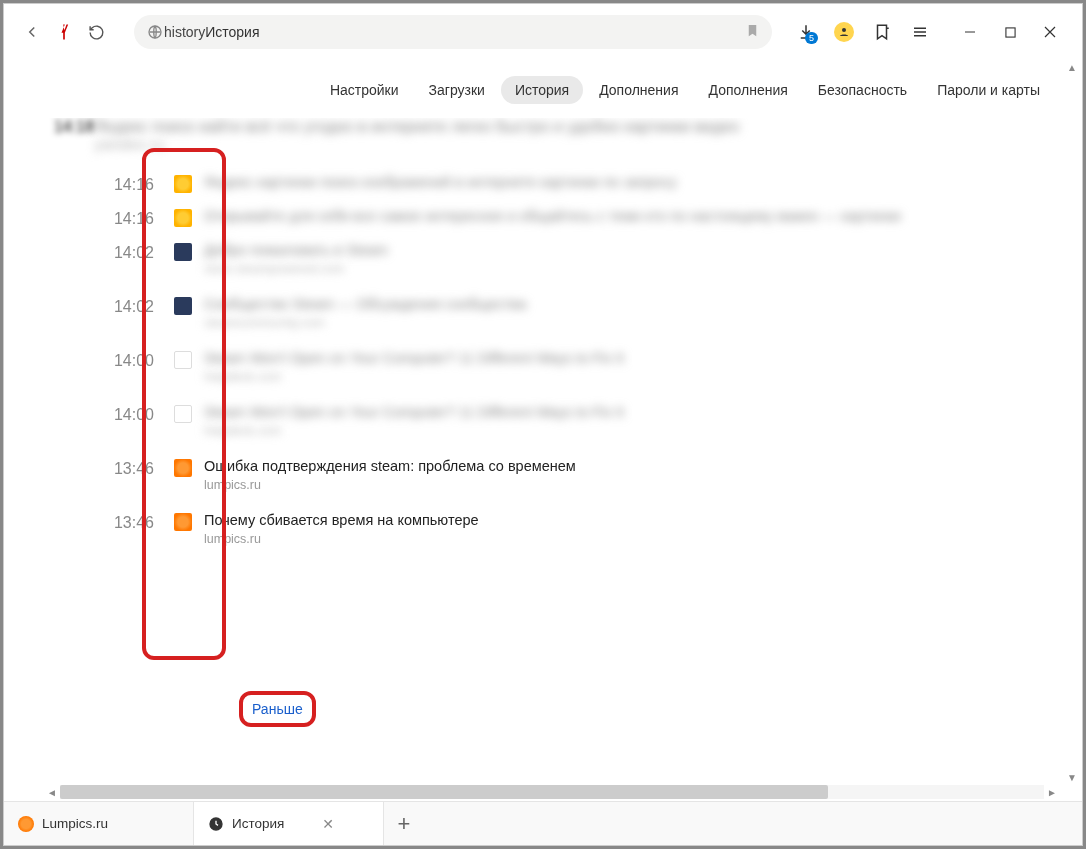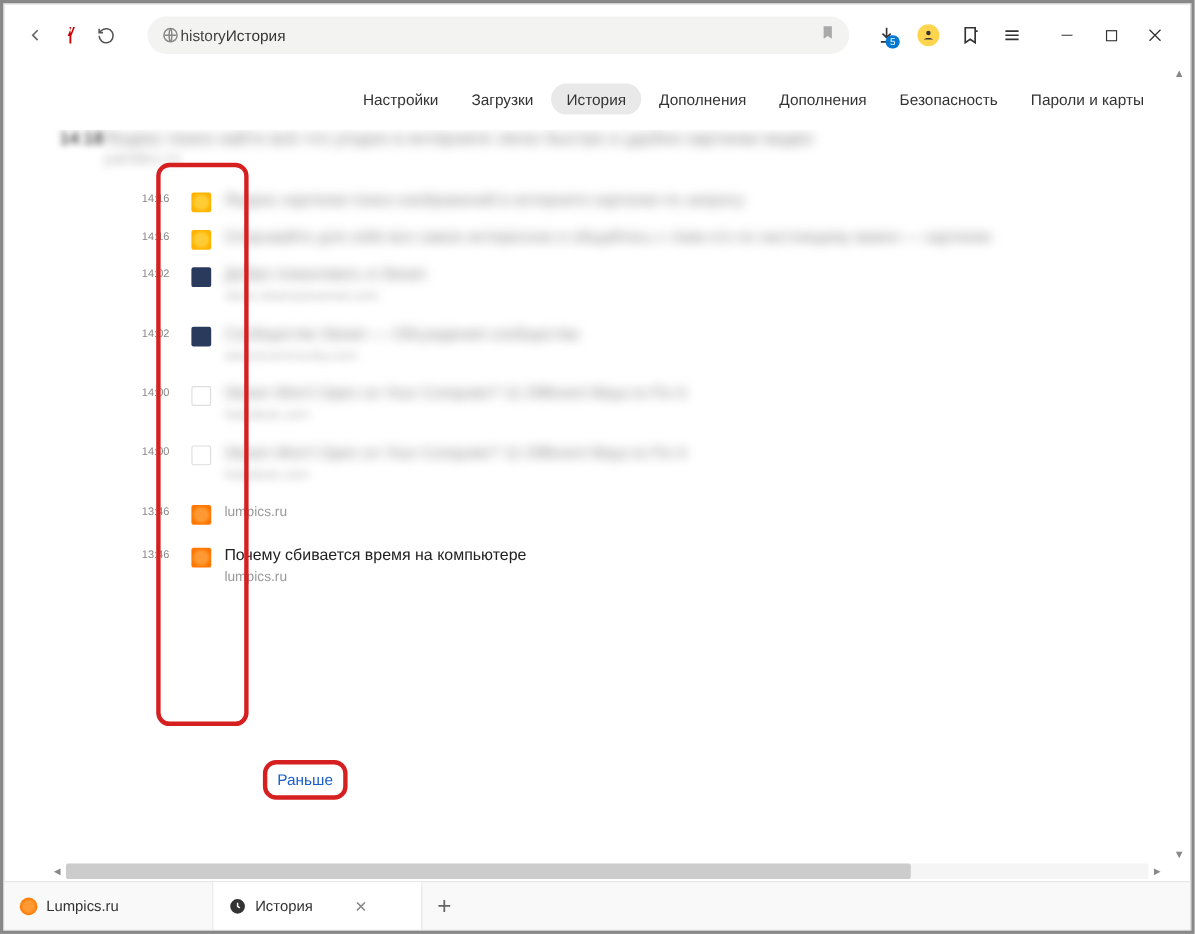--- a/index.html
+++ b/index.html
@@ -19,21 +19,21 @@
 .dl-badge { position: absolute; bottom: 4px; right: 4px; background: #0078d4; color: #fff; font-size: 9px; border-radius: 7px; padding: 0 4px; line-height: 12px; }
 .profile-bubble { width: 20px; height: 20px; border-radius: 50%; background: #ffd54f; display: flex; align-items: center; justify-content: center; }
 .winctrl { display: flex; margin-left: 8px; }
 .winctrl .iconbtn { width: 40px; }
 .tabs-nav { height: 40px; display: flex; align-items: center; justify-content: flex-end; padding-right: 10px; gap: 2px; font-size: 14px; margin-top: 10px; margin-bottom: 8px; margin-right: 18px; }
 .tabs-nav .tab { padding: 6px 14px; color: #333; border-radius: 14px; cursor: pointer; white-space: nowrap; }
 .tabs-nav .tab.active { background: #e9e9e9; }
 .content { position: relative; height: 650px; overflow: hidden; }
 .history-list { padding-left: 0; }
 .hrow { display: flex; align-items: flex-start; padding: 10px 0 10px 50px; }
-.hrow .time { width: 120px; text-align: right; color: #888; font-size: 10px; padding-right: 20px; padding-top: 2px; }
+.hrow .time { width: 120px; text-align: right; color: #888; font-size: 16px; padding-right: 20px; padding-top: 2px; }
 .hrow .favicon { width: 18px; height: 18px; margin-right: 12px; border-radius: 2px; flex-shrink: 0; margin-top: 1px; }
 .fav-yellow { background: radial-gradient(circle, #ffcc33 40%, #ffb300 70%); border-radius: 50%; }
 .fav-darkblue { background: #2a3a5c; }
 .fav-white { background: #fff; border: 1px solid #ddd; }
 .fav-orange { background: radial-gradient(circle, #ff9933 40%, #ff7700 70%); border-radius: 50%; }
 .hrow .htext { flex: 1; }
 .hrow .title { font-size: 14.5px; color: #222; margin-bottom: 4px; }
 .hrow .domain { font-size: 12.5px; color: #999; }
 .blurred { filter: blur(5px); color: #888 !important; }
 .blurred-domain { filter: blur(4px); color: #bbb !important; }
@@ -203,20 +203,21 @@
           <div class="favicon fav-white"></div>
           <div class="htext">
             <div class="title blurred">Steam Won't Open on Your Computer? 11 Different Ways to Fix It</div>
             <div class="domain blurred-domain">helpdesk.com</div>
           </div>
         </div>
         <div class="hrow" style="">
           <div class="time">13:46</div>
           <div class="favicon fav-orange"></div>
           <div class="htext">
+            <div class="title">Ошибка подтверждения steam: проблема со временем</div>
             <div class="domain">lumpics.ru</div>
           </div>
         </div>
         <div class="hrow" style="">
           <div class="time">13:46</div>
           <div class="favicon fav-orange"></div>
           <div class="htext">
             <div class="title">Почему сбивается время на компьютере</div>
             <div class="domain">lumpics.ru</div>
           </div>

